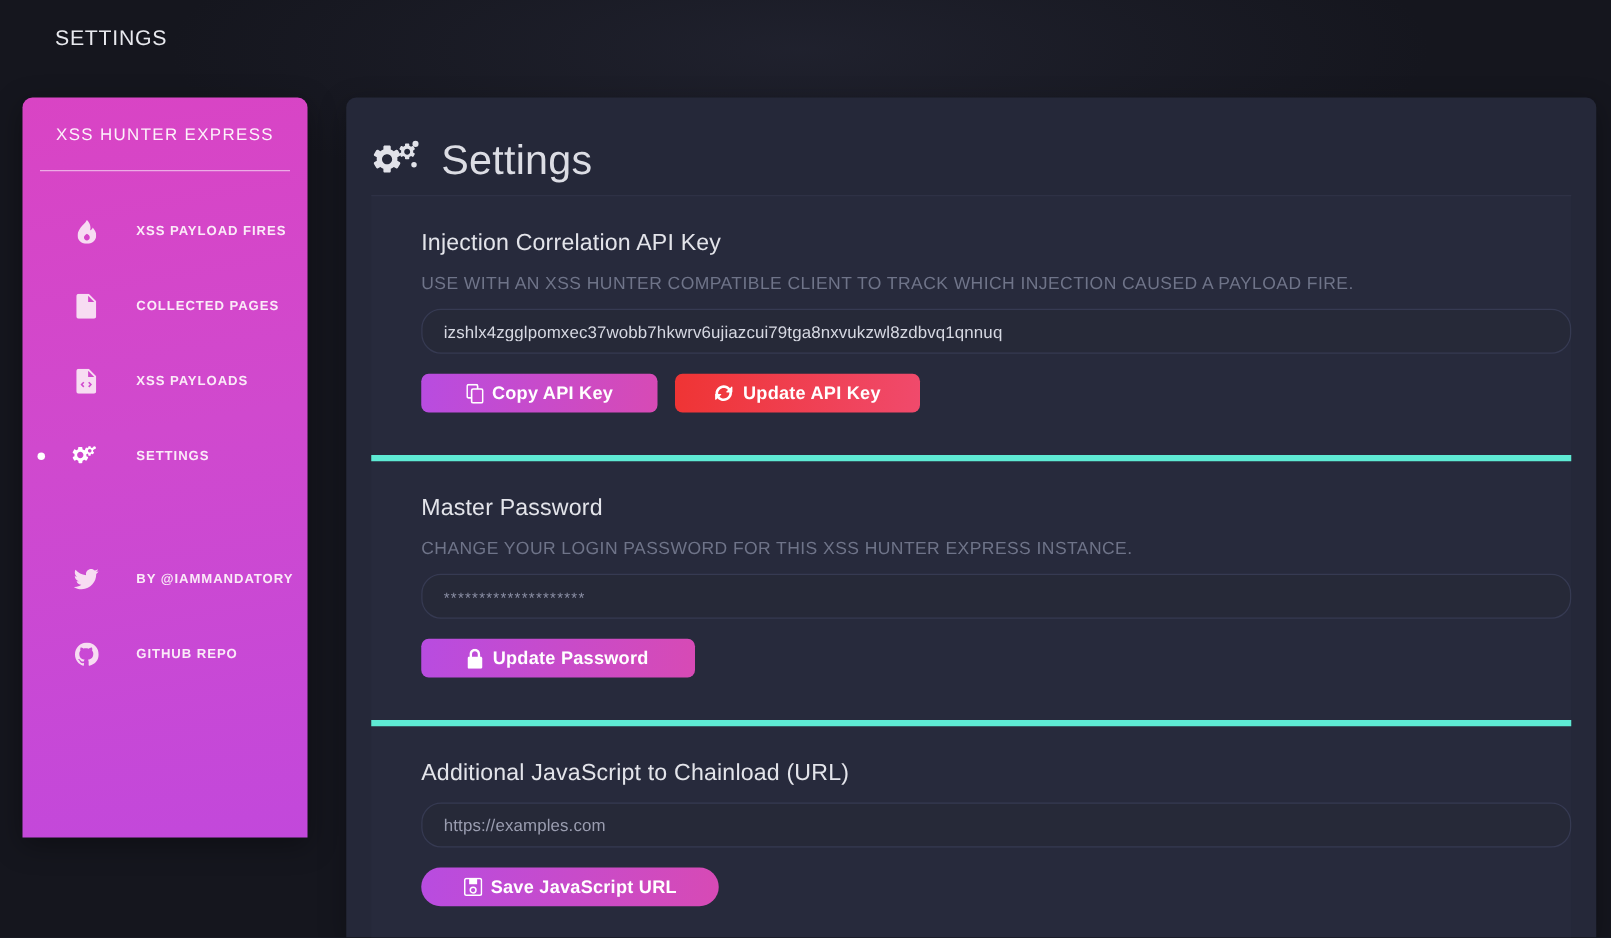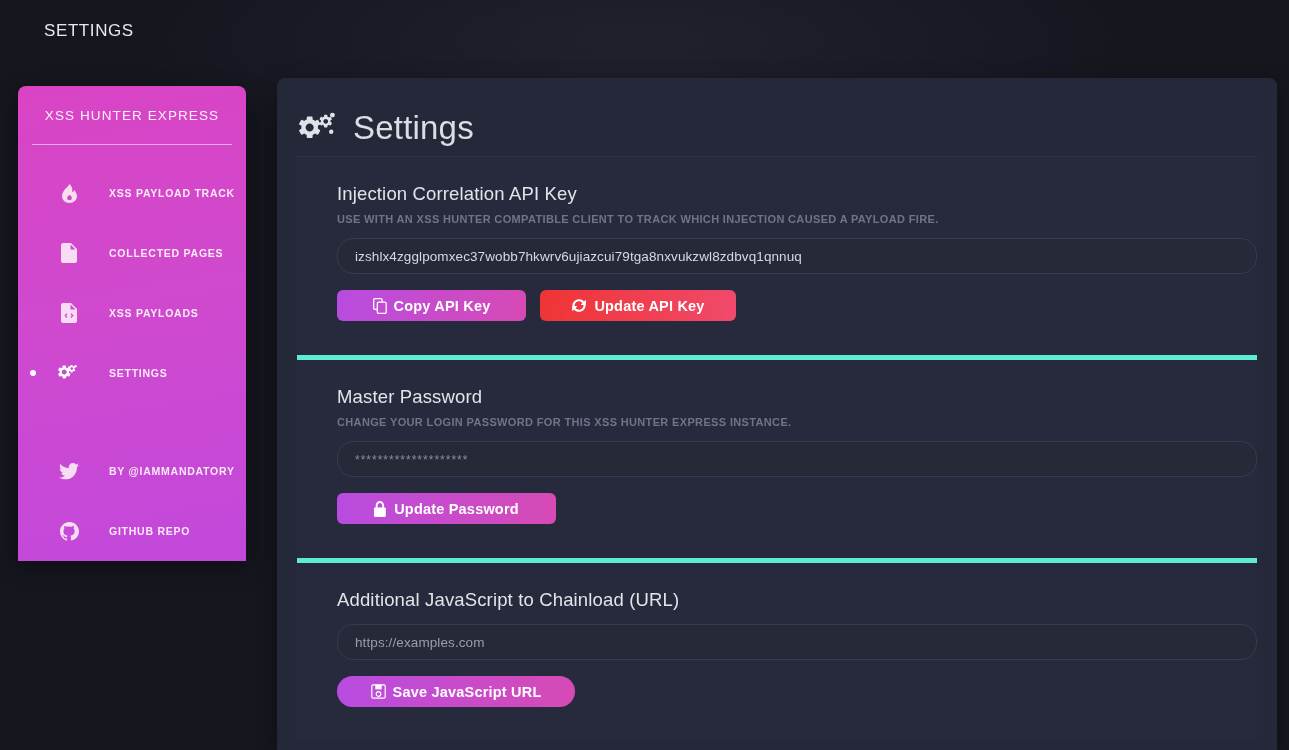--- a/index.html
+++ b/index.html
@@ -40,22 +40,22 @@
     left: 44px; top: 21px;
     font-size: 17px;
     letter-spacing: 0.6px;
     color: #e8e9ee;
     font-weight: 400;
   }
 
   
   .sidebar {
     position: absolute;
-    left: 18px; top: 86px;
-    width: 228px; height: 475px;
+    left: 18px; top: 78px;
+    width: 228px; height: 592px;
     background: linear-gradient(170deg, #d944c4 0%, #d049ce 45%, #c248db 100%);
     border-radius: 8px 8px 0 0;
     box-shadow: 0 6px 22px rgba(0,0,0,0.35);
     overflow: hidden;
   }
   .brand {
     margin-top: 22px;
     text-align: center;
     font-size: 13.5px;
     letter-spacing: 1.1px;
@@ -140,23 +140,23 @@
   }
   .section:last-child { border-bottom: none; }
 
   .section-title {
     font-size: 18.5px;
     font-weight: 400;
     color: #e3e4ea;
     letter-spacing: 0.15px;
   }
   .section-sub {
-    margin-top: 8px;
-    font-size: 11px;
-    font-weight: 700;
+    margin-top: 13px;
+    font-size: 14px;
+    font-weight: 400;
     letter-spacing: 0.35px;
     color: #6f7489;
     text-transform: uppercase;
   }
 
   .field {
     margin-top: 13px;
     width: 920px; height: 36px;
     background: #262938;
     border: 1px solid #363a52;
@@ -216,21 +216,21 @@
     <div class="brand-rule"></div>
 
     <div class="nav">
 
       <div class="nav-item">
         <span class="nav-icon">
           <svg width="15" height="19" viewBox="0 0 15 19" fill="#f7dcf2">
             <path d="M7.5 0C6.2 2.6 4.1 3.8 2.4 6.1 0.7 8.4 0 10.6 0 12.3 0 15.9 3.3 19 7.5 19S15 15.9 15 12.3c0-2.4-1.2-4.4-2.8-6.4-0.3 1.1-1.1 2-2.1 2.2C11 5.4 9.8 2.2 7.5 0zm0 11c1.4 0.8 2.3 1.6 2.3 3 0 1.3-1 2.3-2.3 2.3S5.2 15.3 5.2 14c0-1.1 0.6-1.9 2.3-3z"></path>
           </svg>
         </span>
-        <span class="nav-label">XSS PAYLOAD TRACK</span>
+        <span class="nav-label">XSS PAYLOAD FIRES</span>
       </div>
 
       <div class="nav-item">
         <span class="nav-icon">
           <svg width="16" height="20" viewBox="0 0 16 20" fill="#f7dcf2">
             <path d="M10 0H2C0.9 0 0 0.9 0 2v16c0 1.1 0.9 2 2 2h12c1.1 0 2-0.9 2-2V6l-6-6zm-0.5 1.6L14.4 6.5H9.5V1.6z"></path>
           </svg>
         </span>
         <span class="nav-label">COLLECTED PAGES</span>
       </div>

